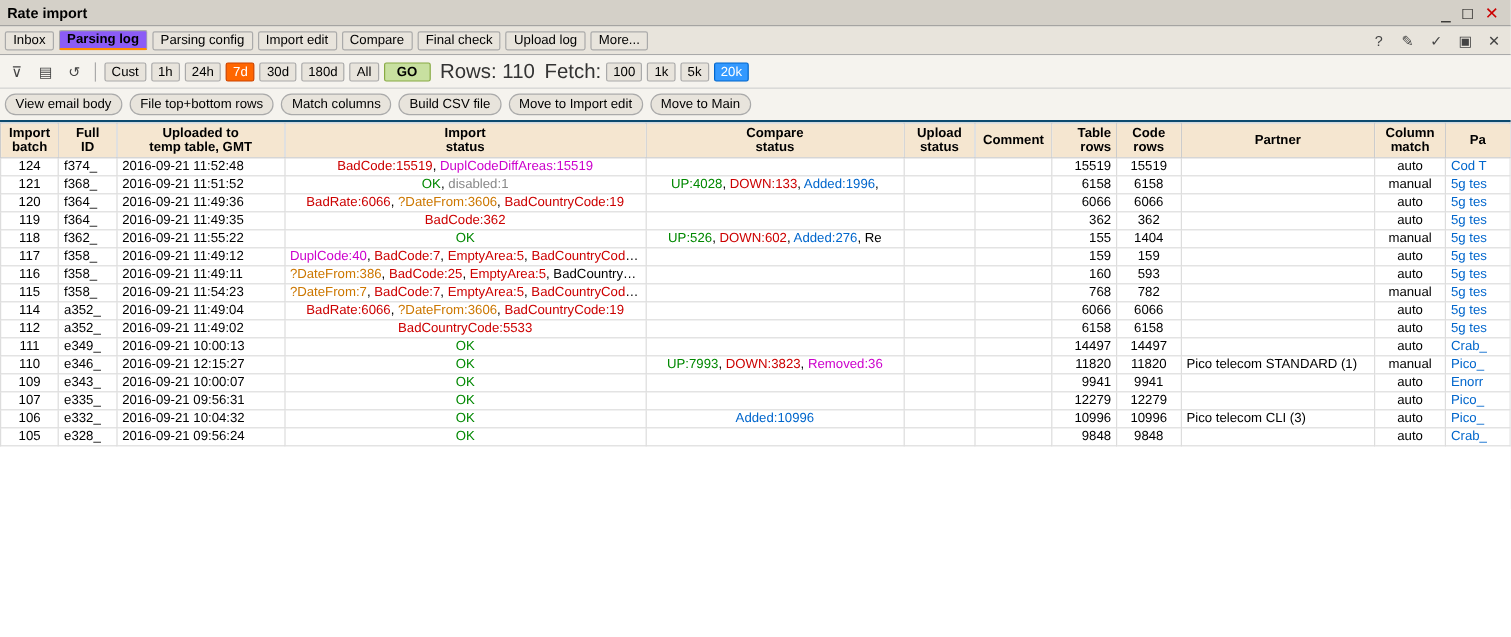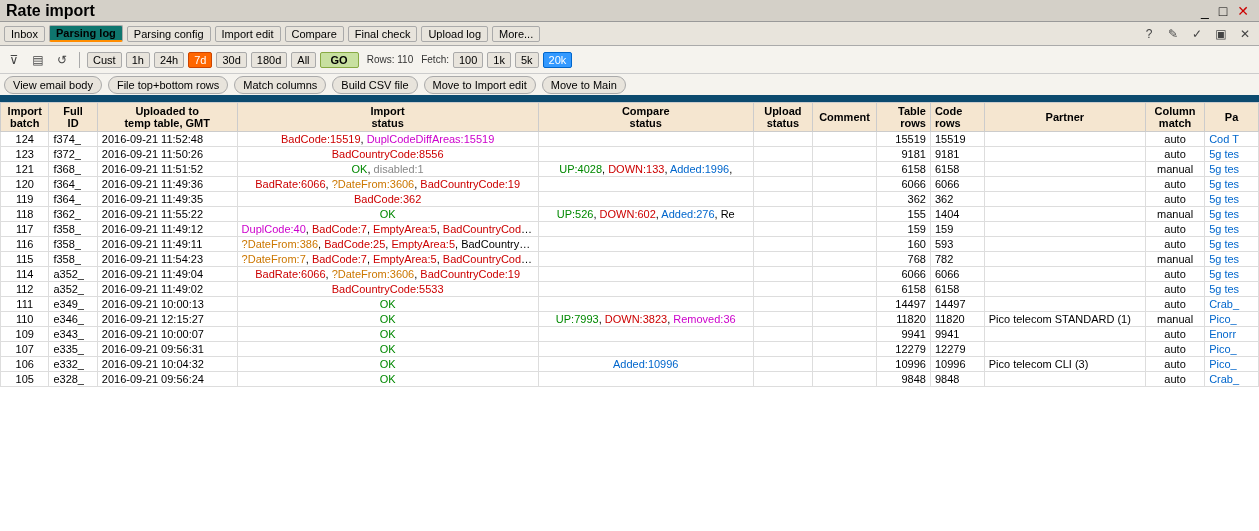--- a/index.html
+++ b/index.html
@@ -9,21 +9,21 @@
     .title-bar {
       background: #d4d0c8;
       border-bottom: 1px solid #999;
       display: flex;
       align-items: center;
       padding: 2px 6px;
       height: 22px;
     }
     .title-bar-text {
       font-weight: bold;
-      font-size: 16px;
+      font-size: 12px;
       flex: 1;
     }
 
     
     .top-nav {
       background: #e8e4dc;
       border-bottom: 1px solid #aaa;
       display: flex;
       align-items: center;
       padding: 2px 4px;
@@ -31,21 +31,21 @@
       gap: 4px;
     }
     .nav-btn {
       background: #e8e4dc;
       border: 1px solid #aaa;
       padding: 1px 6px;
       font-size: 11px;
       cursor: pointer;
       border-radius: 2px;
     }
-    .nav-btn.active { background: #0f766e; border-bottom: 2px solid #ff8c00; font-weight: bold; }
+    .nav-btn.active { background: #8b5cf6; border-bottom: 2px solid #ff8c00; font-weight: bold; }
 
     
     .toolbar {
       background: #f5f3ee;
       border-bottom: 1px solid #ccc;
       display: flex;
       align-items: center;
       padding: 3px 4px;
       height: 28px;
       gap: 4px;
@@ -74,39 +74,39 @@
     }
     .go-btn {
       background: #c8e0a0;
       border: 1px solid #88aa44;
       padding: 1px 10px;
       font-size: 11px;
       cursor: pointer;
       border-radius: 2px;
       font-weight: bold;
     }
-    .rows-info { color: #333; font-size: 10px; margin-left: 4px; }
+    .rows-info { color: #333; font-size: 17px; margin-left: 4px; }
     .fetch-btn {
       background: #e8e4dc;
       border: 1px solid #aaa;
       padding: 1px 5px;
       font-size: 11px;
       cursor: pointer;
       border-radius: 2px;
     }
     .fetch-btn.selected-20k {
       background: #3399ff;
       color: white;
       border-color: #0066cc;
     }
 
     
     .action-bar {
       background: #f5f3ee;
-      border-bottom: 7px solid #0c4a6e;
+      border-bottom: 2px solid #0c4a6e;
       display: flex;
       align-items: center;
       padding: 3px 4px;
       height: 28px;
       gap: 6px;
     }
     .action-btn {
       background: #e8e4dc;
       border: 1px solid #aaa;
       padding: 2px 8px;
@@ -148,21 +148,21 @@
     }
 
     .col-import-batch { width: 45px; text-align: center; }
     .col-full-id { width: 45px; }
     .col-uploaded { width: 130px; }
     .col-import-status { width: 280px; text-align: center; }
     .col-compare-status { width: 200px; text-align: center; }
     .col-upload-status { width: 55px; text-align: center; }
     .col-comment { width: 55px; text-align: center; }
     .col-table-rows { width: 50px; text-align: right; }
-    .col-code-rows { width: 50px; text-align: left; }
+    .col-code-rows { width: 50px; text-align: center; }
     .col-partner { width: 140px; }
     .col-col-match { width: 55px; text-align: center; }
     .col-pa { width: 50px; }
   </style>
 </head>
 <body>
 
 <div class="title-bar">
   <span class="title-bar-text">Rate import</span>
   <div style="display:flex;gap:2px;">
@@ -251,34 +251,20 @@
           <td class="col-compare-status"></td>
           <td class="col-upload-status"></td>
           <td class="col-comment"></td>
           <td class="col-table-rows">15519</td>
           <td class="col-code-rows">15519</td>
           <td class="col-partner"></td>
           <td class="col-col-match">auto</td>
           <td class="col-pa" style="color: rgb(0, 102, 204);">Cod T</td>
         </tr>
         <tr>
-          <td class="col-import-batch">123</td>
-          <td class="col-full-id">f372_</td>
-          <td class="col-uploaded">2016-09-21 11:50:26</td>
-          <td class="col-import-status"><span style="color:#cc0000;">BadCountryCode:8556</span></td>
-          <td class="col-compare-status"></td>
-          <td class="col-upload-status"></td>
-          <td class="col-comment"></td>
-          <td class="col-table-rows">9181</td>
-          <td class="col-code-rows">9181</td>
-          <td class="col-partner"></td>
-          <td class="col-col-match">auto</td>
-          <td class="col-pa" style="color: rgb(0, 102, 204);">5g tes</td>
-        </tr>
-        <tr>
           <td class="col-import-batch">121</td>
           <td class="col-full-id">f368_</td>
           <td class="col-uploaded">2016-09-21 11:51:52</td>
           <td class="col-import-status"><span style="color:#008800;">OK</span>, <span style="color:#888;">disabled:1</span></td>
           <td class="col-compare-status"><span style="color:#008800;">UP:4028</span>, <span style="color:#cc0000;">DOWN:133</span>, <span style="color:#0066cc;">Added:1996</span>,</td>
           <td class="col-upload-status"></td>
           <td class="col-comment"></td>
           <td class="col-table-rows">6158</td>
           <td class="col-code-rows">6158</td>
           <td class="col-partner"></td>

